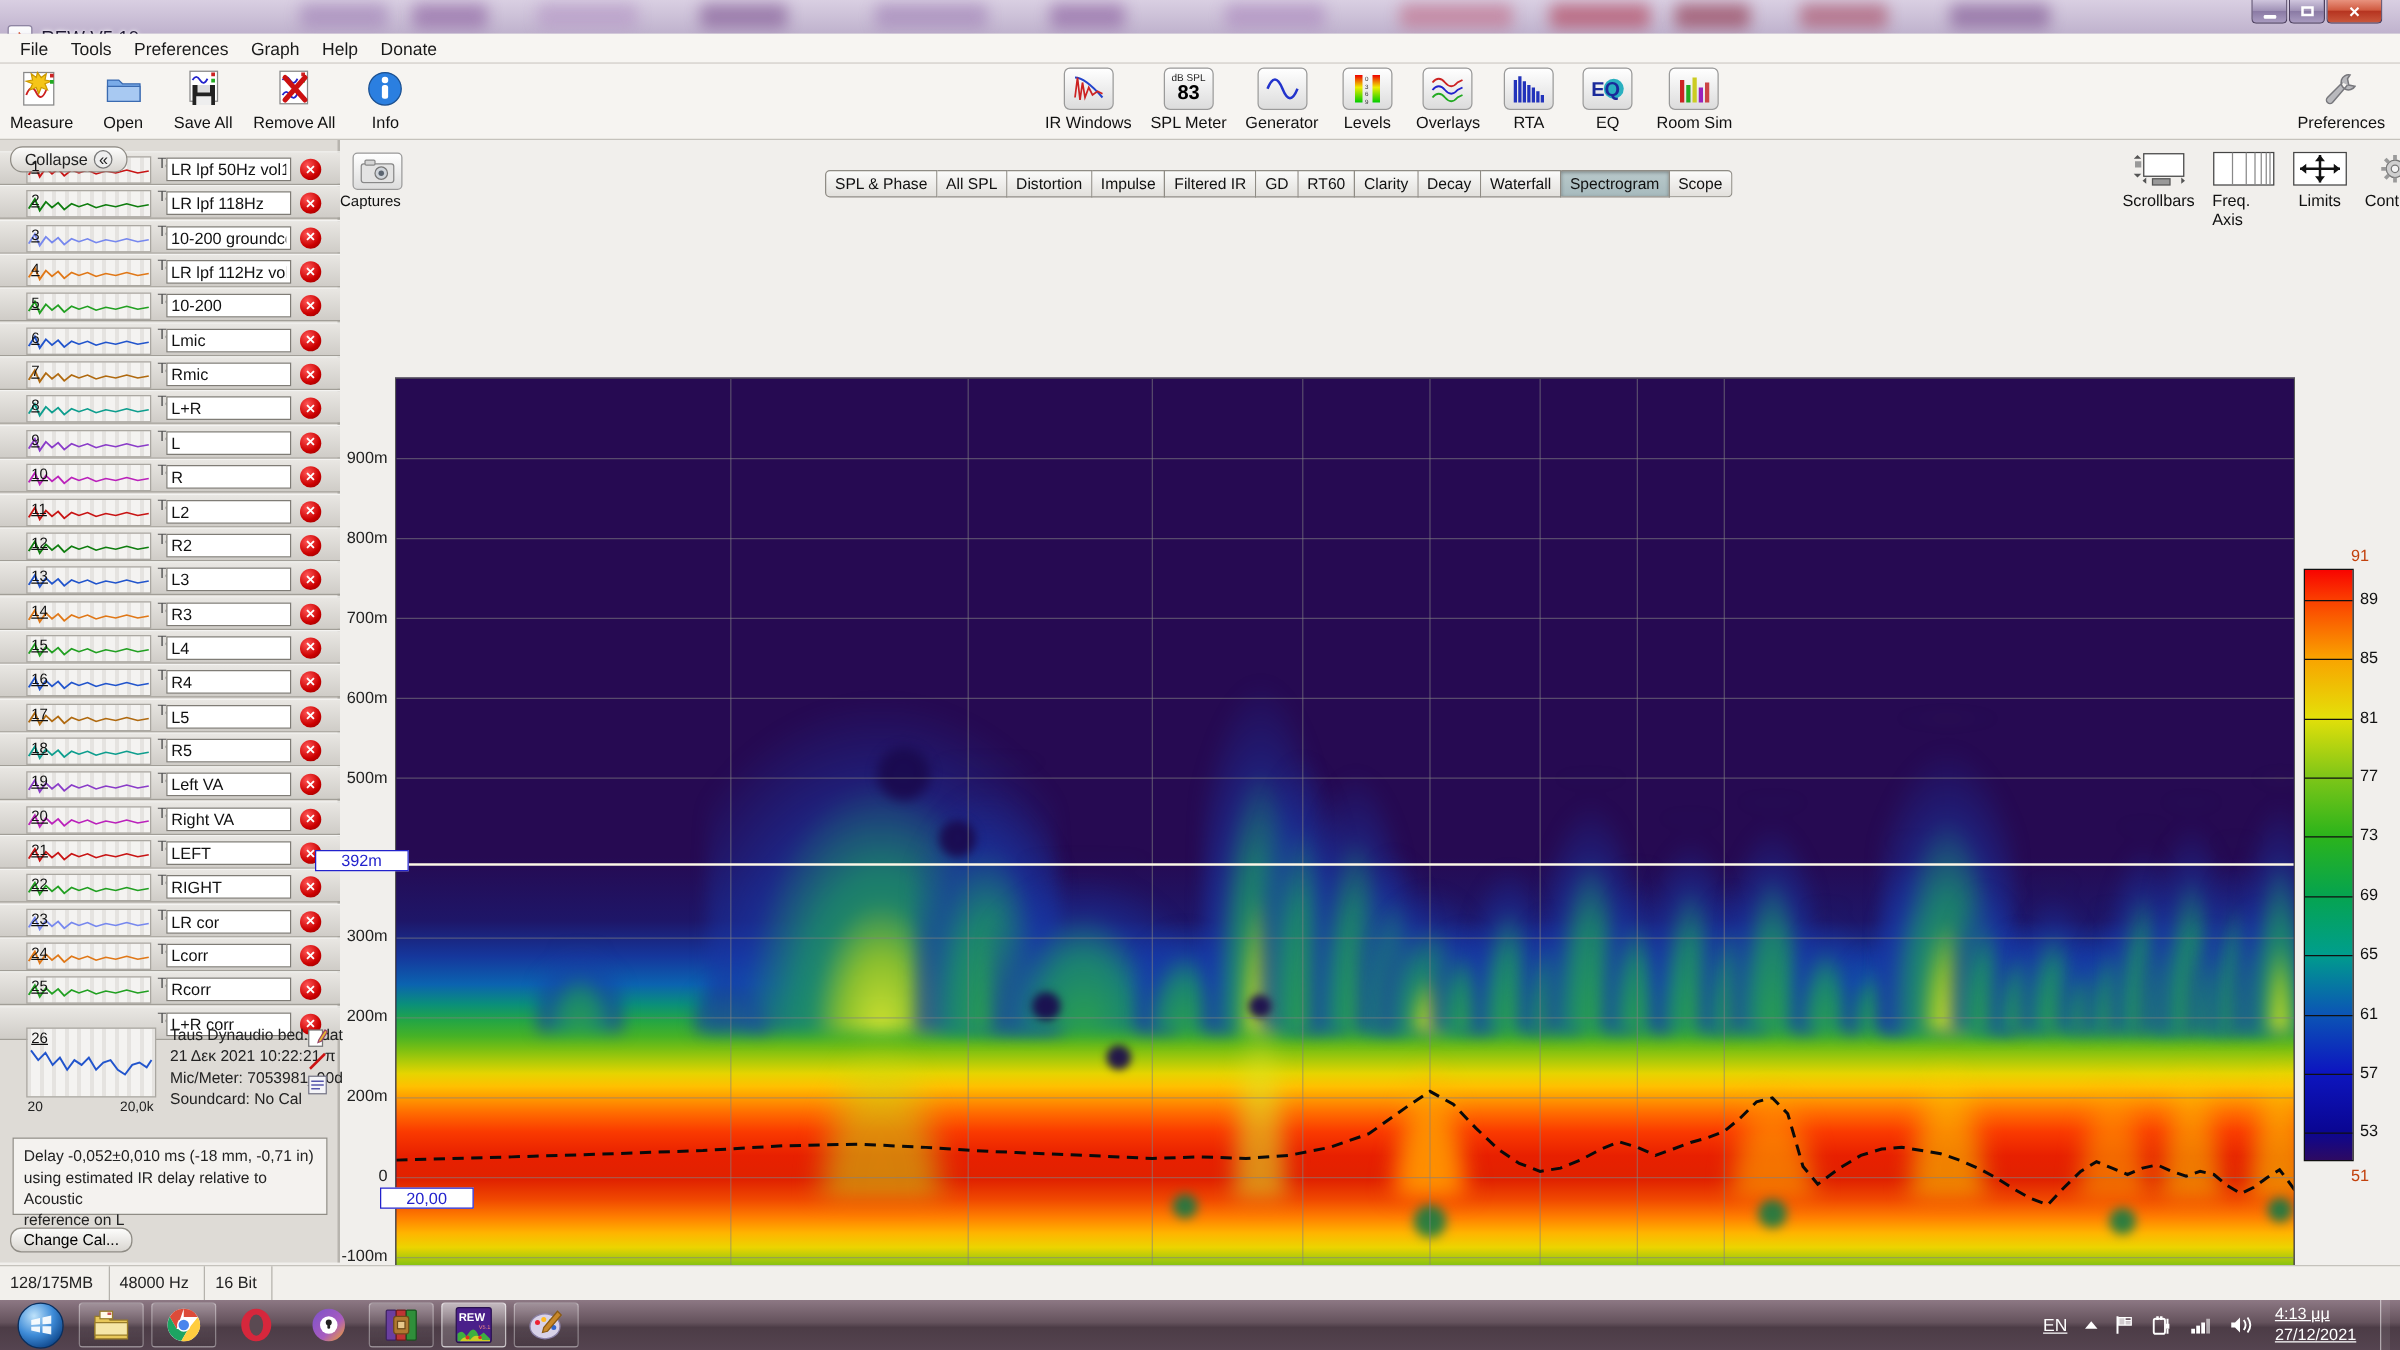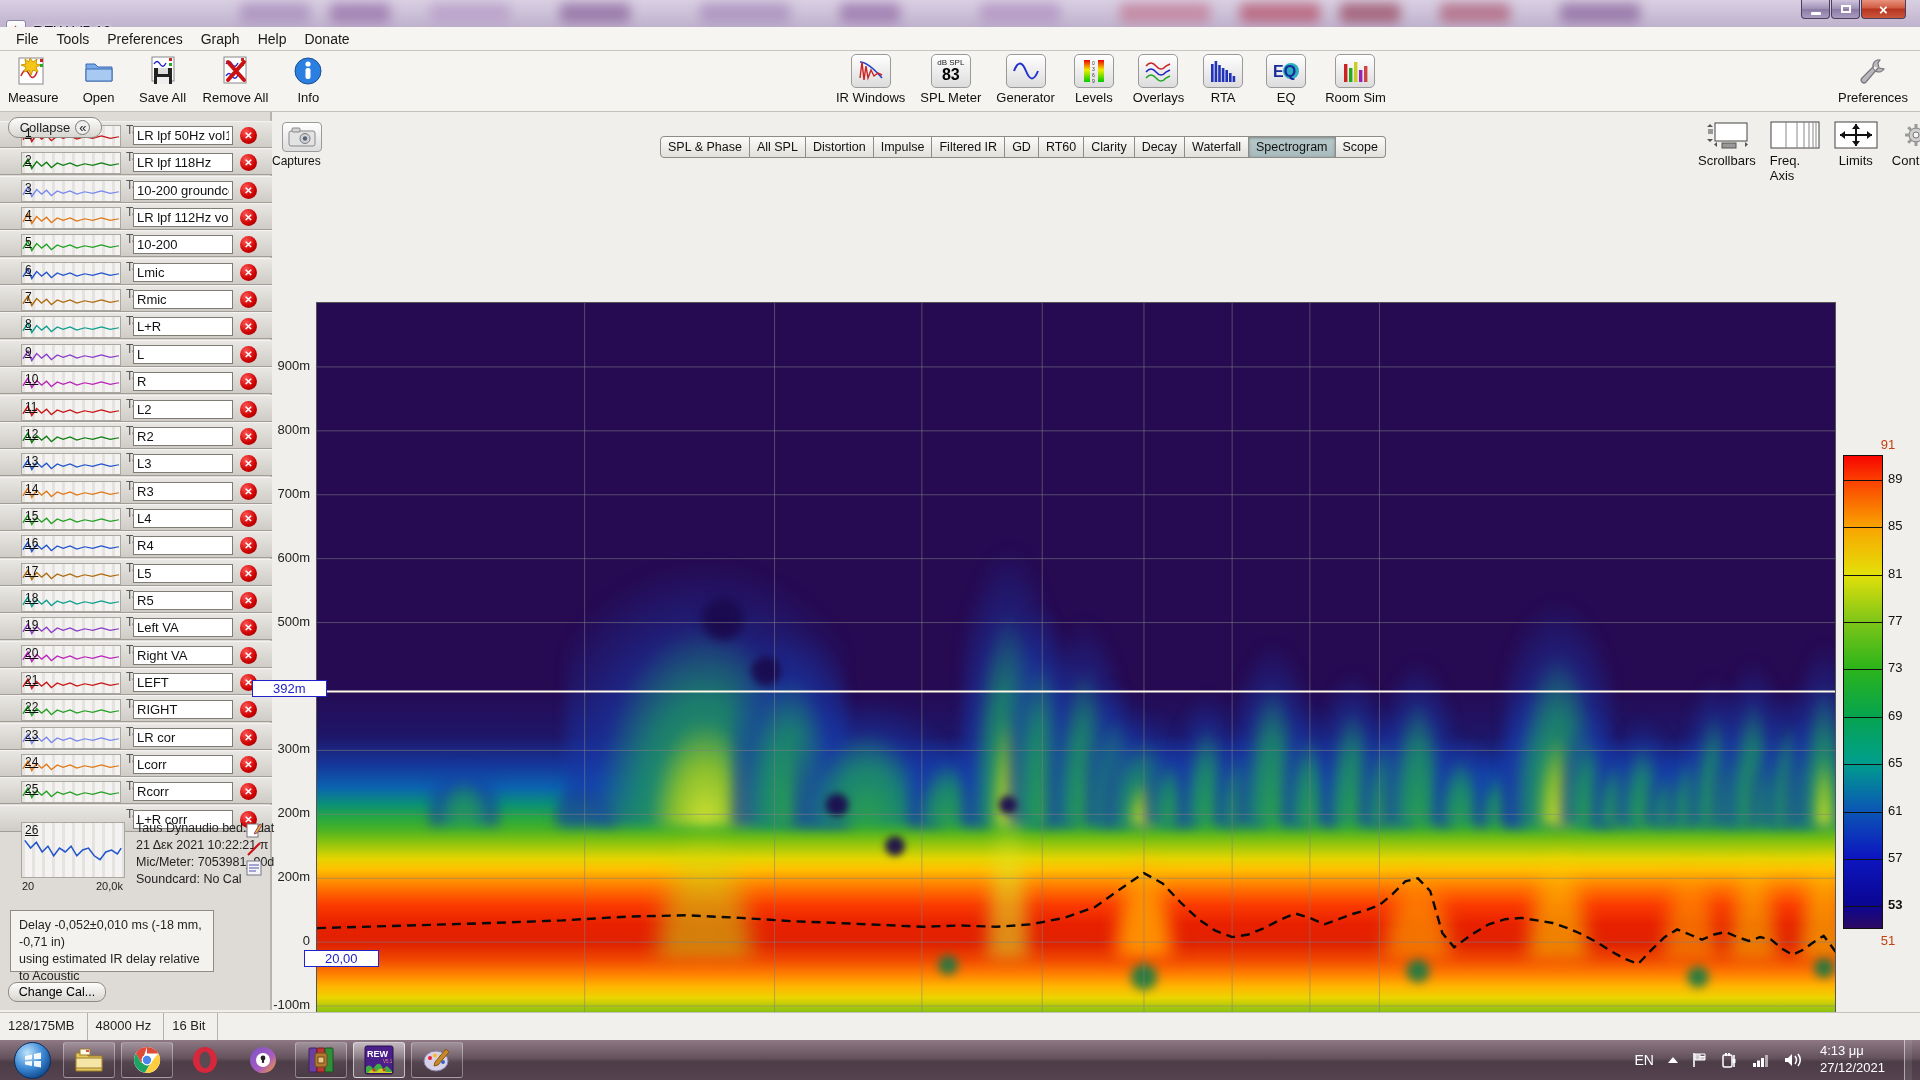--- a/index.html
+++ b/index.html
@@ -62,21 +62,21 @@
   .mdel-x { color:#fff; font-size:10px; font-weight:bold; }
 
   .sel-block { position:absolute; left:0; top:710px; width:272px; }
   .sel-thumb { position:absolute; left:21px; top:0px; width:104px; height:56px; background:
     repeating-linear-gradient(90deg,#e5e3e0 0 3px,#f4f3f1 3px 10px); border:1px solid #aaa7a1; }
   .sel-num { position:absolute; left:3px; top:0; font-size:12px; text-decoration:underline; color:#111; z-index:2;}
   .sel-xmin { position:absolute; left:22px; top:58px; font-size:11px; color:#222; }
   .sel-xmax { position:absolute; left:96px; top:58px; font-size:11px; color:#222; }
   .sel-info { position:absolute; left:136px; top:-2px; width:106px; font-size:12.5px; color:#222; line-height:1.35; }
   .sel-icons { position:absolute; left:246px; top:0; display:flex; flex-direction:column; gap:3px; }
-  .delay-box { position:absolute; left:10px; top:88px; width:204px; height:62px; border:1px solid #8f8c85; background:#f4f2ef;
+  .delay-box { position:absolute; left:10px; top:88px; width:252px; height:62px; border:1px solid #8f8c85; background:#f4f2ef;
     font-size:12.5px; color:#222; padding:6px 8px; line-height:1.35; }
   .changecal-btn { position:absolute; left:8px; top:160px; width:98px; height:20px; border:1px solid #8f8c85; border-radius:9px;
     background:linear-gradient(#fdfdfc,#d8d5d0); font-size:12.5px; display:flex; align-items:center; justify-content:center; }
 
   
   .capture-btn { position:absolute; left:282px; top:10px; width:40px; height:30px; border:1px solid #9a9a9a; border-radius:4px;
     background:linear-gradient(#fff,#ddd); display:flex; align-items:center; justify-content:center; }
   .capture-label { position:absolute; left:272px; top:43px; width:58px; font-size:12px; color:#111; text-align:left; word-break:break-all; line-height:1.1; }
 
   .tabbar { position:absolute; left:660px; top:24px; display:flex; }
@@ -113,21 +113,21 @@
 
   
   .taskbar { position:absolute; left:0; top:1040px; width:1920px; height:40px;
     background:linear-gradient(#8d7884,#64525c 45%,#4c3c46 55%,#554450); display:flex; align-items:center; }
   .orb { width:37px; height:37px; border-radius:50%; margin:0 12px 0 14px;
     background:radial-gradient(circle at 35% 28%, #bfe3fb, #3f8cd8 45%, #0c4488 82%); border:1px solid #0a2f5e;
     display:flex; align-items:center; justify-content:center; }
   .tb-app { width:52px; height:36px; margin-right:6px; display:flex; align-items:center; justify-content:center; border-radius:3px; }
   .tb-app.open { background:linear-gradient(rgba(255,255,255,.22),rgba(255,255,255,.06) 50%,rgba(0,0,0,.12)); border:1px solid rgba(255,255,255,.35); }
   .tb-app.active { background:linear-gradient(rgba(255,255,255,.5),rgba(255,255,255,.2) 50%,rgba(255,255,255,.1)); border:1px solid rgba(255,255,255,.6); }
-  .tray { position:absolute; right:8px; top:0; height:40px; display:flex; align-items:center; gap:13px; color:#fff; }
+  .tray { position:absolute; right:8px; top:0; height:40px; display:flex; align-items:center; gap:13px; color:#fff;text-decoration:underline; }
   .tray-en { font-size:14px; }
   .tray-ico { font-size:14px; color:#fff; display:flex; align-items:center; }
   .clock { text-align:left; font-size:13px; line-height:1.3; margin-left:4px; }
   .show-desktop { width:8px; height:40px; border-left:1px solid rgba(255,255,255,.5); background:rgba(255,255,255,.08); margin-left:6px; }
 
   svg { display:block; }
 </style>
 </head>
 <body>
 
@@ -914,21 +914,21 @@
         <div class="xtick" style="left: 1806px; top: 961px;">200Hz</div>
         <div class="cb-tick" style="top: 358.7px;">89</div>
         <div class="cb-tick" style="top: 406.1px;">85</div>
         <div class="cb-tick" style="top: 453.5px;">81</div>
         <div class="cb-tick" style="top: 500.9px;">77</div>
         <div class="cb-tick" style="top: 548.3px;">73</div>
         <div class="cb-tick" style="top: 595.7px;">69</div>
         <div class="cb-tick" style="top: 643.1px;">65</div>
         <div class="cb-tick" style="top: 690.5px;">61</div>
         <div class="cb-tick" style="top: 737.9px; text-align: center;">57</div>
-        <div class="cb-tick" style="top: 785.3px; font-weight: bold;">53</div>
+        <div class="cb-tick" style="top: 785.3px;">53</div>
         <div class="cb-end" style="top: 325px;">91</div>
         <div class="cb-end" style="top: 821px;">51</div>
       </div>
 
     <div class="axis-marker" id="ymarker" style="left:252px; top:568px;">392m</div>
     <div class="axis-marker" id="xmarker" style="left:304px; top:838px;">20,00</div>
 
     <div id="colorbar" style="background: linear-gradient(rgb(248, 4, 0) 0%, rgb(251, 62, 0) 5%, rgb(249, 163, 0) 15%, rgb(228, 224, 9) 25%, rgb(127, 198, 24) 35%, rgb(44, 180, 27) 45%, rgb(6, 164, 78) 55%, rgb(0, 158, 140) 65%, rgb(11, 87, 180) 75%, rgb(13, 22, 192) 85%, rgb(10, 6, 147) 95%, rgb(45, 10, 98) 100%);">
         <div class="cb-sep" style="top: 23.7px;"></div>
         <div class="cb-sep" style="top: 71.1px;"></div>

